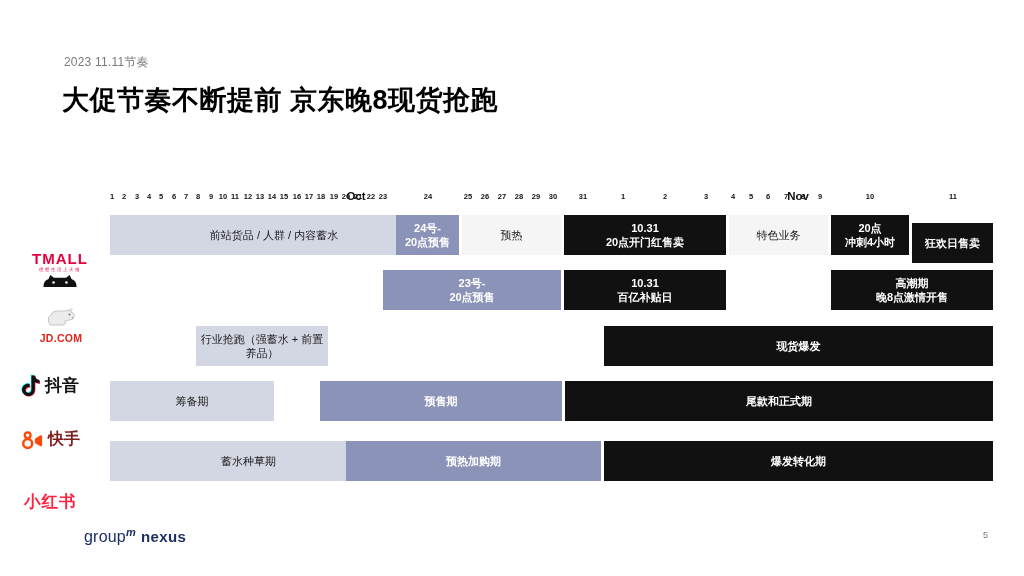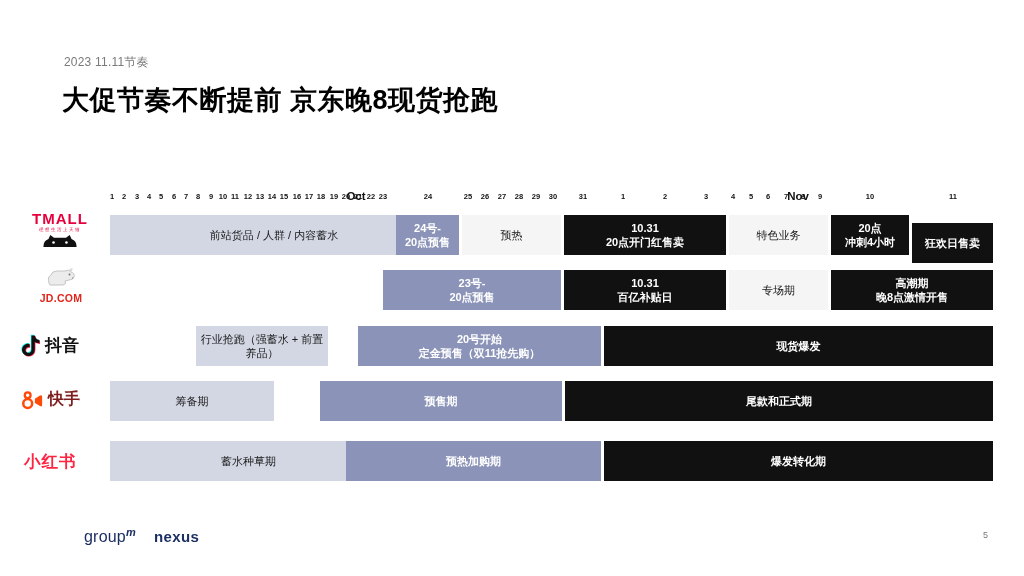--- a/index.html
+++ b/index.html
@@ -18,39 +18,39 @@
     position:absolute;height:40px;box-sizing:border-box;
     display:flex;flex-direction:column;align-items:center;justify-content:center;
     text-align:center;font-size:11px;line-height:1.3;padding:0 2px;white-space:nowrap;
   }
   .bar.light{background:#D3D6E3;color:#1a1a1a;}
   .bar.mid{background:#8B94B8;color:#ffffff;font-weight:700;}
   .bar.dark{background:#111111;color:#ffffff;font-weight:700;}
   .bar.pale{background:#F5F5F6;color:#1a1a1a;}
 
   
-  .logo{position:absolute;}
+  .logo{position:absolute;margin-top:40px;}
   .tmall-logo{left:28px;top:211px;width:64px;text-align:center;line-height:1;}
   .tmall-word{font-size:15px;font-weight:700;color:#E8003D;letter-spacing:1px;}
   .tmall-sub{font-size:4.5px;color:#E8003D;letter-spacing:1.5px;margin-top:2px;}
   .tmall-cat{margin-top:2px;}
   .jd-logo{left:32px;top:267px;width:58px;text-align:center;line-height:1;}
   .jd-word{font-size:10.5px;font-weight:700;color:#E1251B;margin-top:1px;letter-spacing:.3px;}
   .douyin-logo{left:18px;top:332px;display:flex;align-items:center;gap:4px;}
   .douyin-word{font-size:17px;font-weight:700;color:#111;}
   .kuaishou-logo{left:20px;top:389px;display:flex;align-items:center;gap:3px;}
   .kuaishou-word{font-size:16px;font-weight:700;color:#7f1d1d;}
   .xhs-logo{left:24px;top:451px;}
   .xhs-word{font-size:16.5px;font-weight:700;color:#FF2442;letter-spacing:1px;}
 
   
   .footer-brand{position:absolute;left:84px;top:527px;color:#1C2F63;line-height:1;}
   .fb-group{font-size:16px;font-weight:400;letter-spacing:.2px;}
   .fb-sup{font-size:11px;font-style:italic;font-weight:600;vertical-align:6px;}
-  .fb-nexus{font-size:15px;font-weight:800;margin-left:18px;letter-spacing:.4px;text-align:right;}
+  .fb-nexus{font-size:15px;font-weight:800;margin-left:5px;letter-spacing:.4px;text-align:right;}
   .page-num{position:absolute;left:983px;top:530px;font-size:9px;color:#777;}
 </style>
 </head>
 <body>
 
 <div class="slide">
 
   <div class="eyebrow">2023 11.11节奏</div>
   <h1 class="title">大促节奏不断提前 京东晚8现货抢跑</h1>
 
@@ -124,34 +124,27 @@
         <div>狂欢日售卖</div>
       </div>
       <div class="bar mid" style="left: 383px; top: 270px; width: 178px;">
         <div>23号-</div>
         <div>20点预售</div>
       </div>
       <div class="bar dark" style="left: 564px; top: 270px; width: 162px;">
         <div>10.31</div>
         <div>百亿补贴日</div>
       </div>
-      <div class="bar pale" style="left: 729px; top: 270px; width: 99px;">
-        <div>专场期</div>
-      </div>
       <div class="bar dark" style="left: 831px; top: 270px; width: 162px;">
         <div>高潮期</div>
         <div>晚8点激情开售</div>
       </div>
       <div class="bar light" style="left: 196px; top: 326px; width: 132px;">
         <div>行业抢跑（强蓄水 + 前置</div>
         <div>养品）</div>
-      </div>
-      <div class="bar mid" style="left: 358px; top: 326px; width: 243px;">
-        <div>20号开始</div>
-        <div>定金预售（双11抢先购）</div>
       </div>
       <div class="bar dark" style="left: 604px; top: 326px; width: 389px;">
         <div>现货爆发</div>
       </div>
       <div class="bar light" style="left: 110px; top: 381px; width: 164px;">
         <div>筹备期</div>
       </div>
       <div class="bar mid" style="left: 320px; top: 381px; width: 242px;">
         <div>预售期</div>
       </div>

